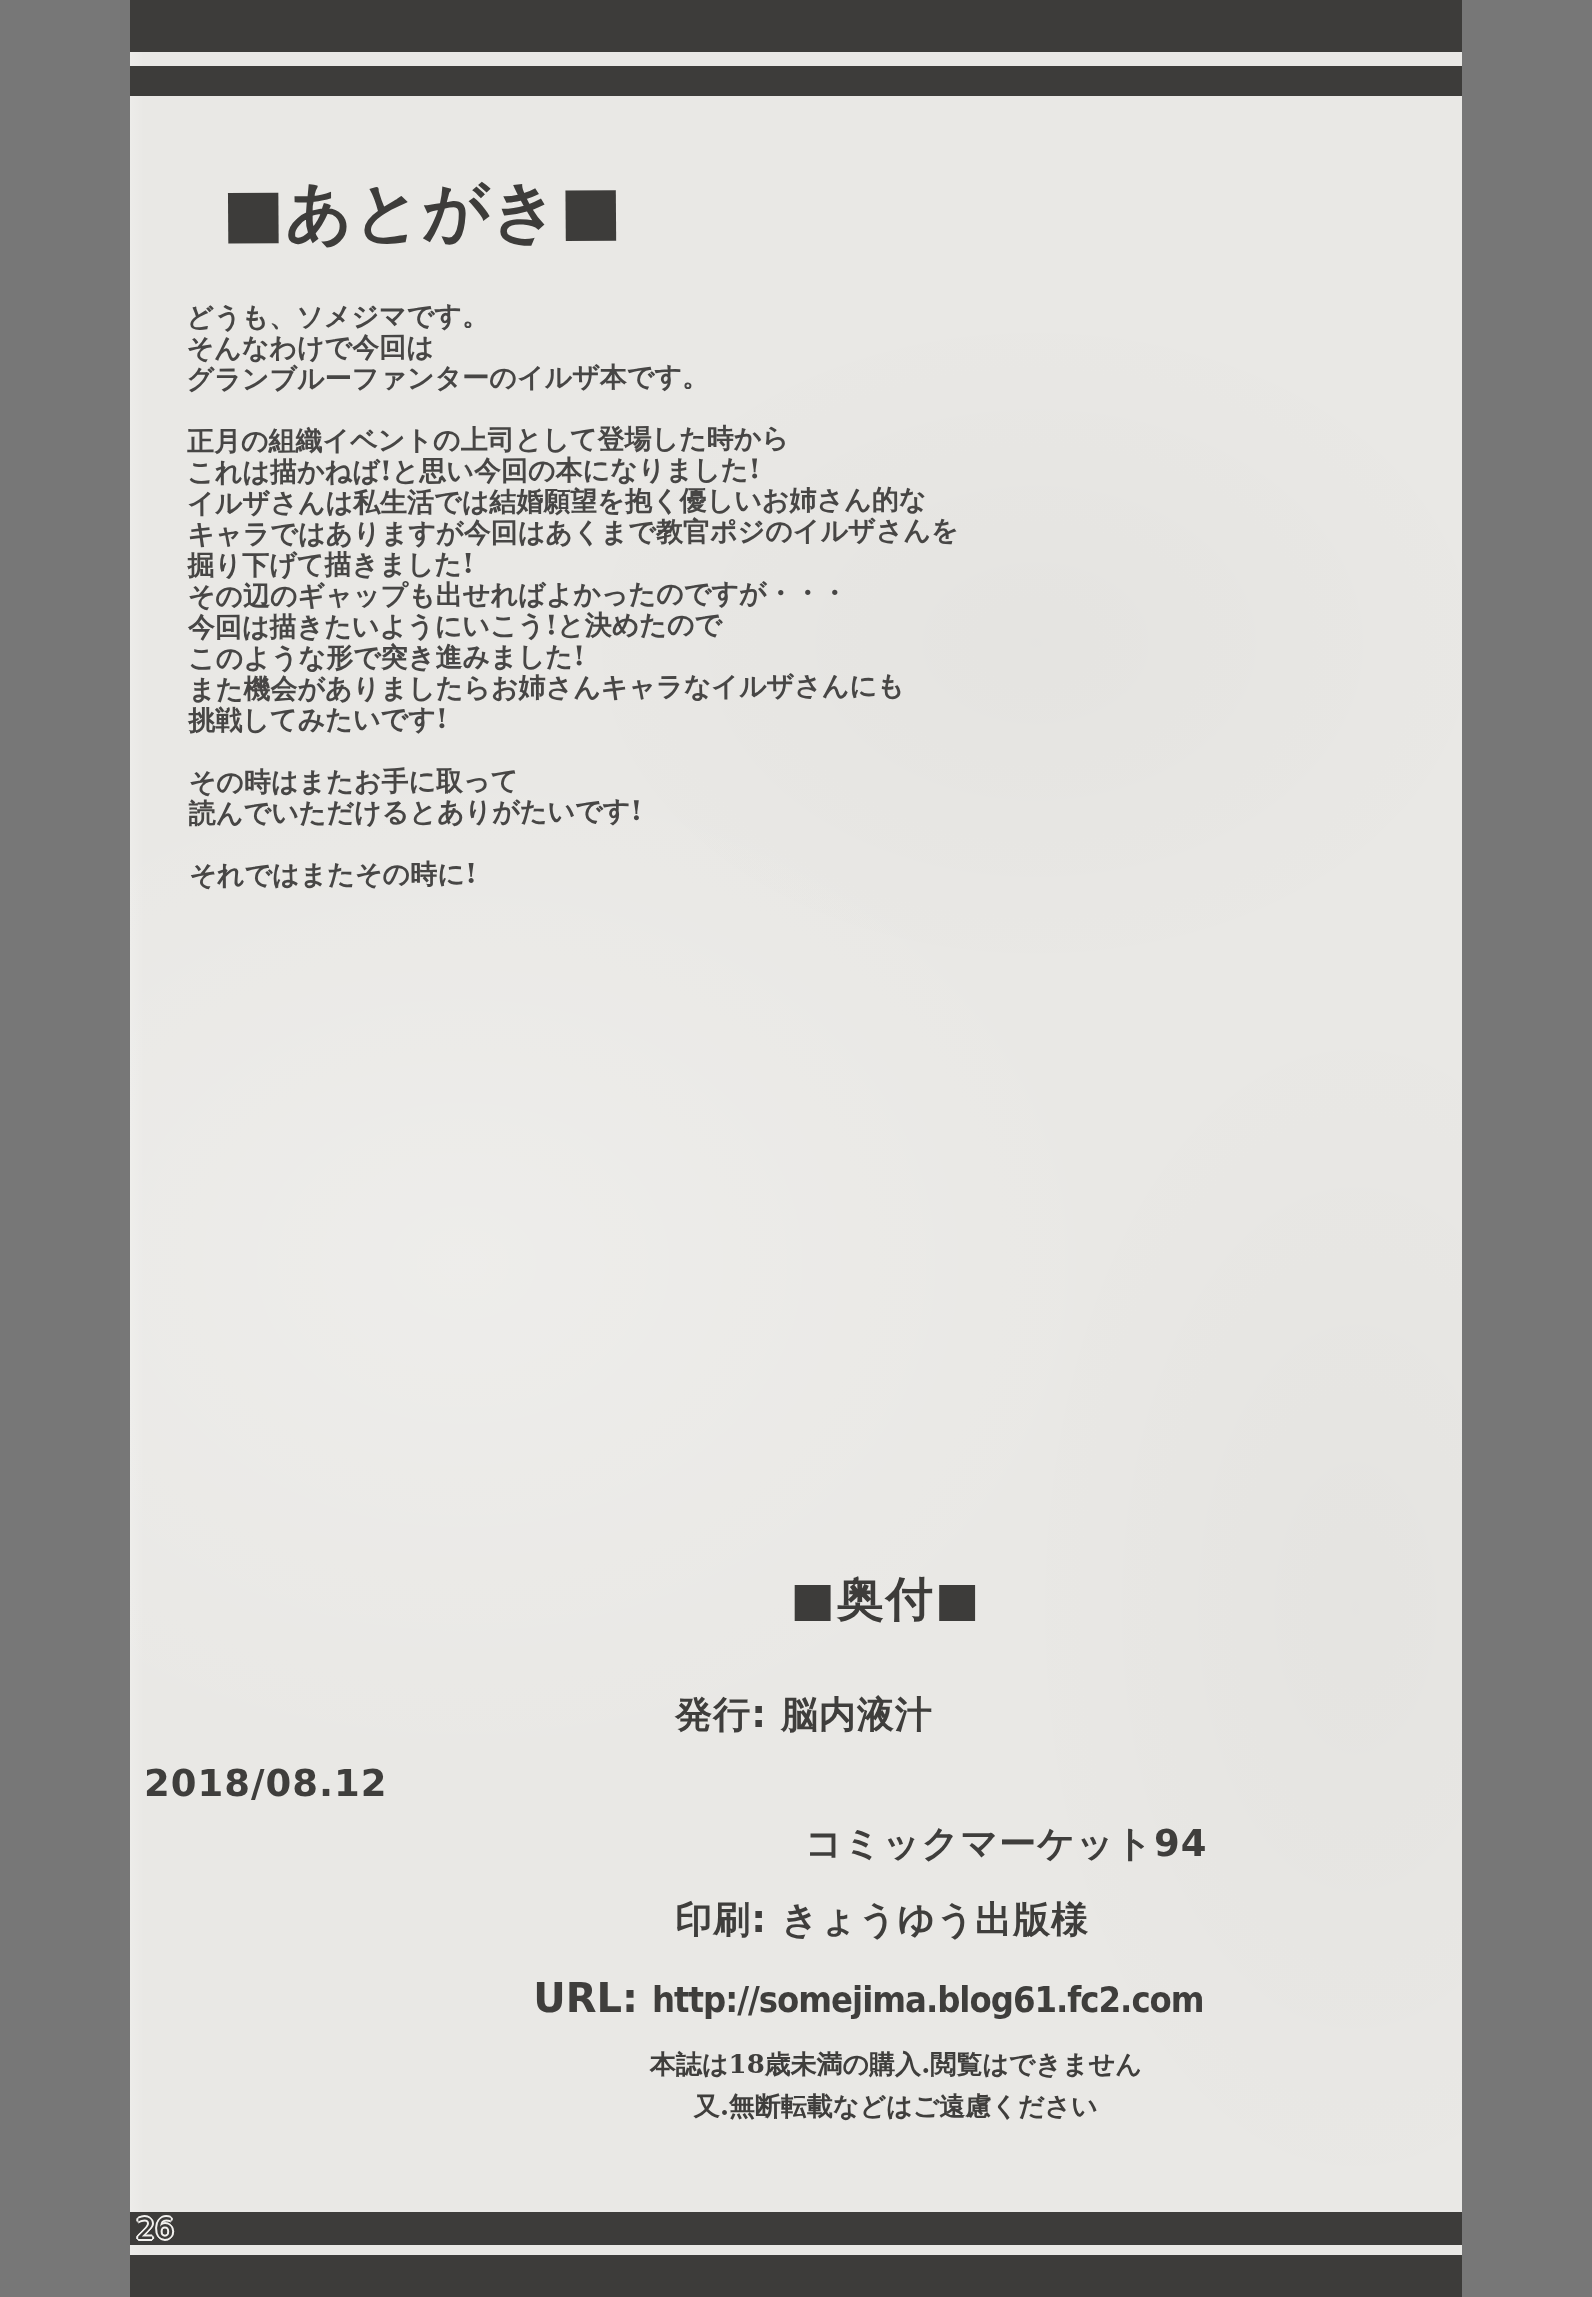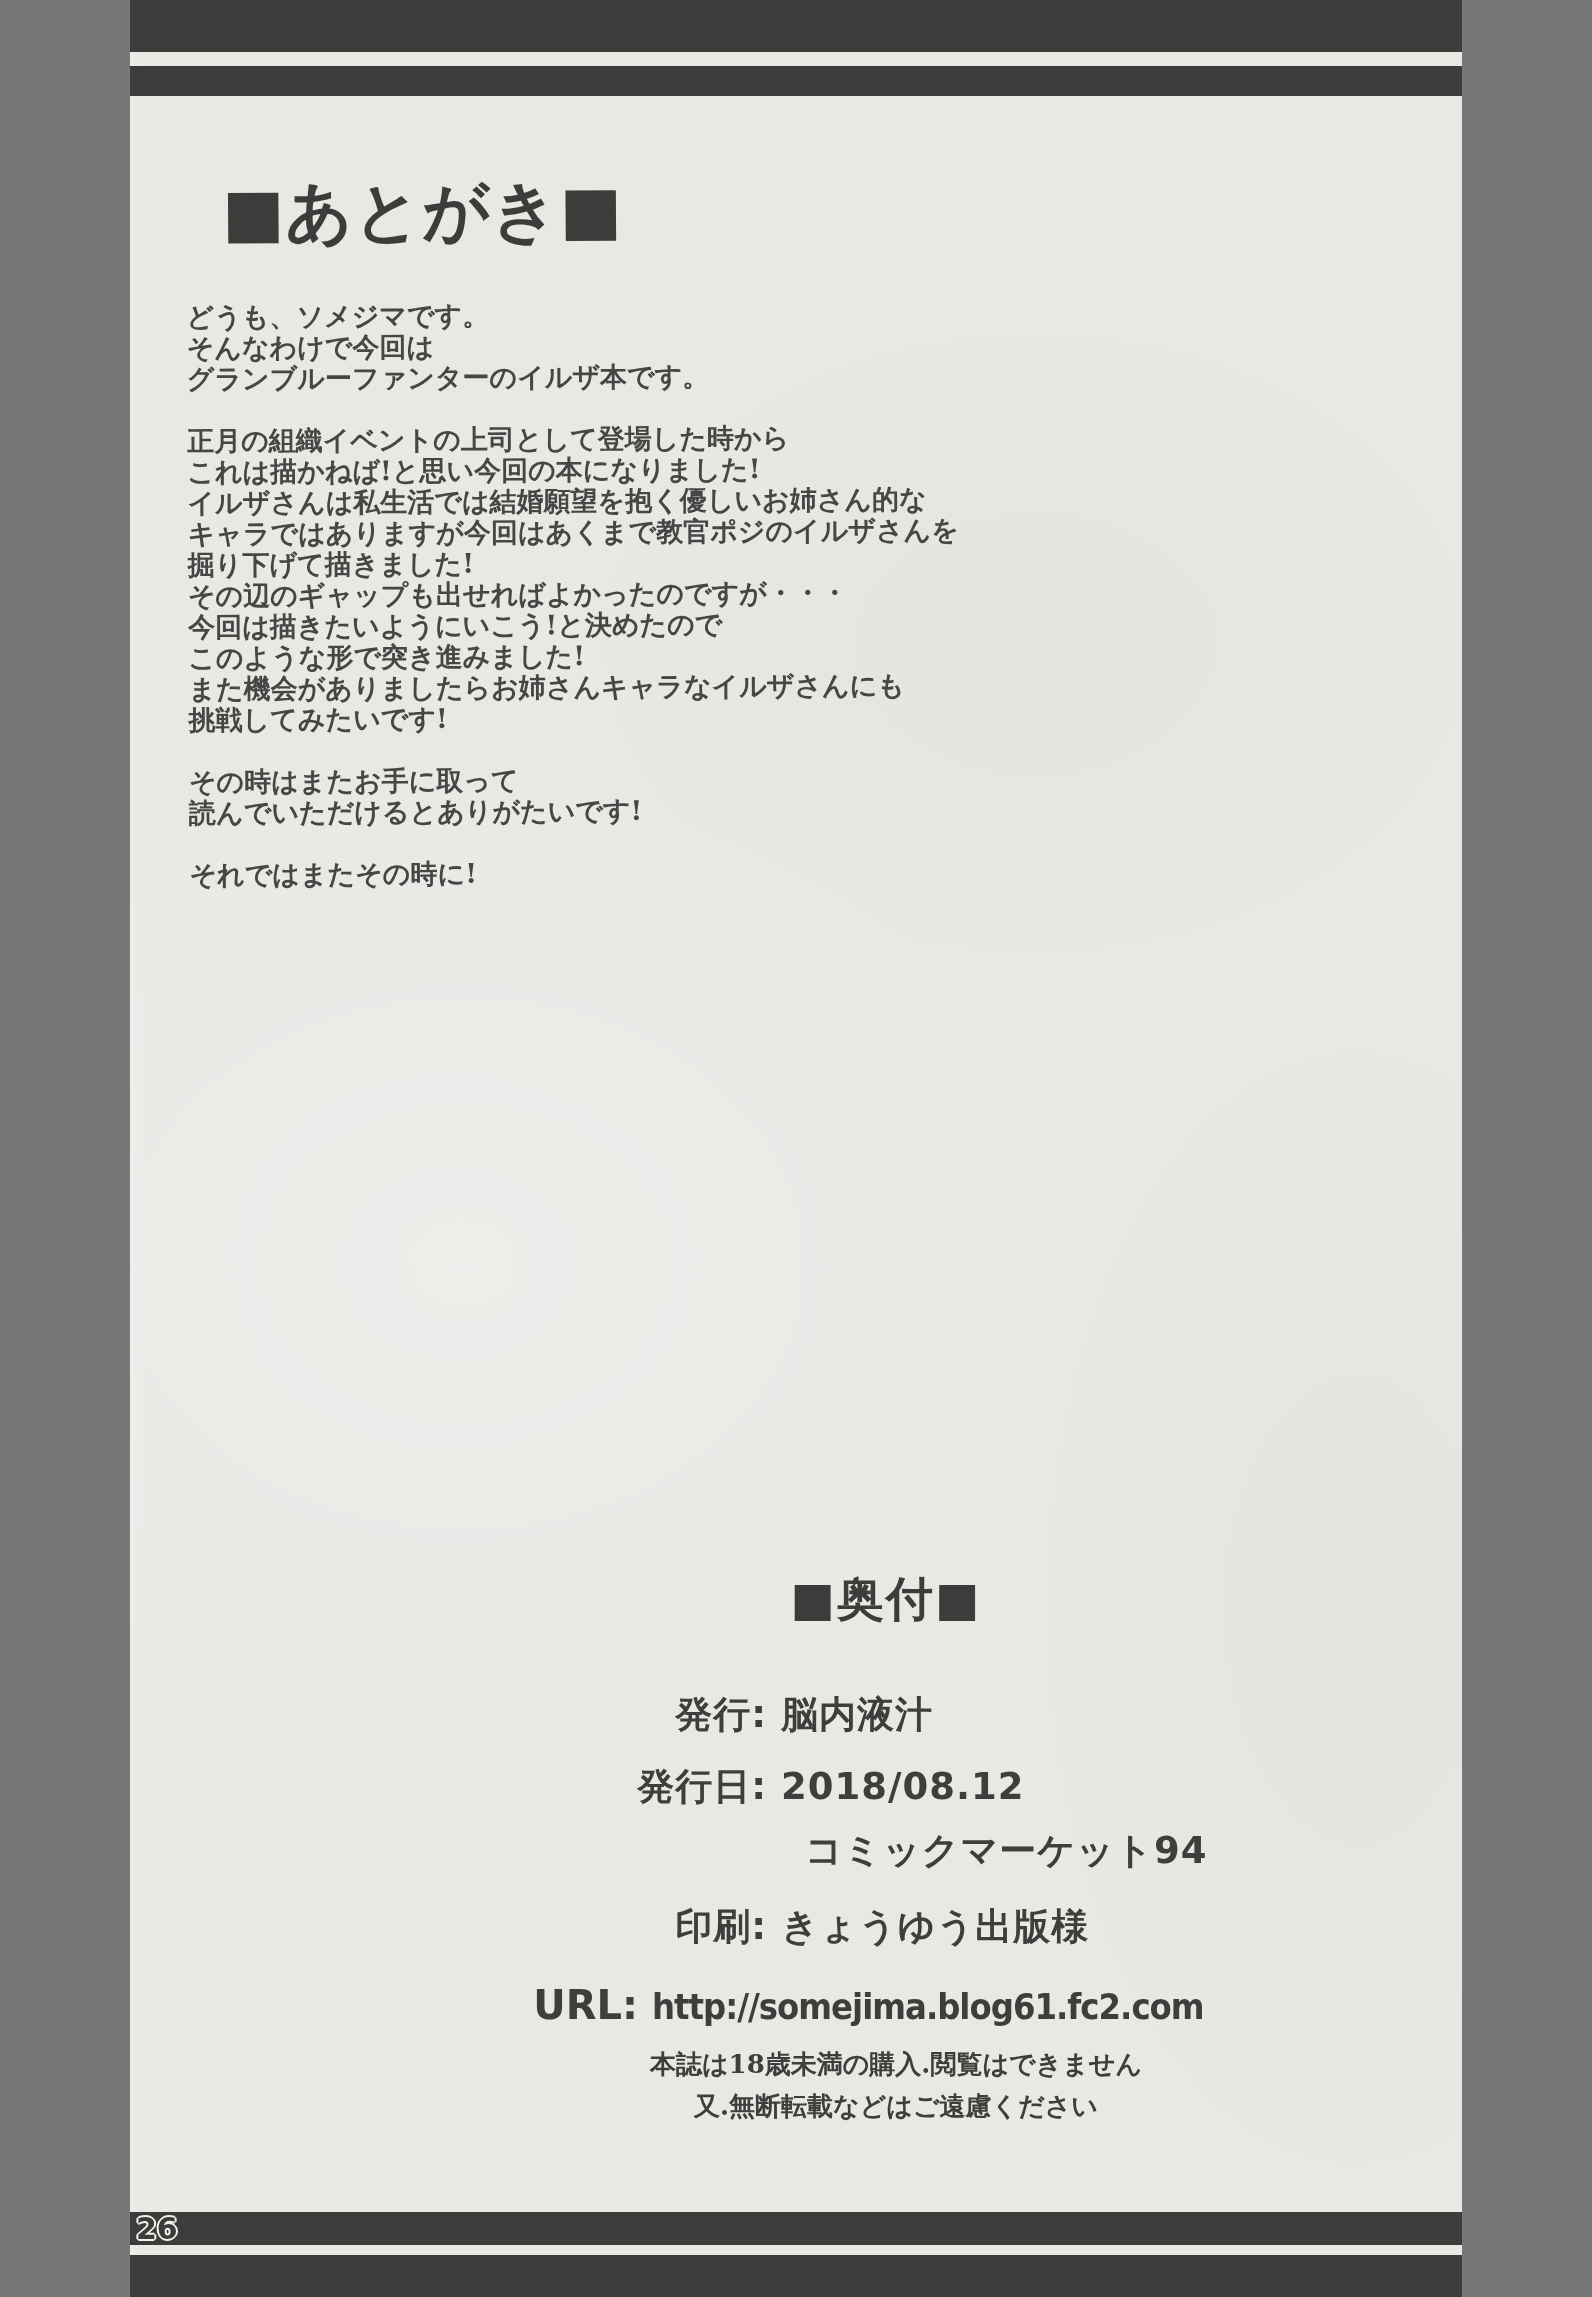--- a/index.html
+++ b/index.html
@@ -68,21 +68,21 @@
     position:absolute;left:0;top:2043px;width:1532px;
     text-align:center;
     font-weight:bold;color:#3f3e3c;
     font-size:26px;line-height:42px;
     font-family:"DejaVu Serif","Liberation Serif",serif;
   }
   .notice{white-space:nowrap;}
 
   .page-number{
     position:absolute;left:6px;top:-1px;
-    font-size:30px;font-weight:bold;
+    font-size:30px;font-weight:normal;
     color:#3d3c3a;
     text-shadow:
       -2px 0 #f2f1ee, 2px 0 #f2f1ee, 0 -2px #f2f1ee, 0 2px #f2f1ee,
       -1px -1px #f2f1ee, 1px -1px #f2f1ee, -1px 1px #f2f1ee, 1px 1px #f2f1ee;
     letter-spacing:0;
   }
 </style>
 </head>
 <body>
 
@@ -113,21 +113,20 @@
   </div>
 
   <div class="colophon-title">■奥付■</div>
 
   <div class="colophon-rows">
     <div class="crow crow-hakko">
       <span class="lbl">発行:</span>
       <span class="val">脳内液汁</span>
     </div>
     <div class="crow crow-hakkobi">
-      <span class="lbl">発行日:</span>
       <span class="val">2018/08.12</span>
     </div>
     <div class="crow crow-comiket">
       <span class="lbl"></span>
       <span class="val">コミックマーケット94</span>
     </div>
     <div class="crow crow-insatsu">
       <span class="lbl">印刷:</span>
       <span class="val">きょうゆう出版様</span>
     </div>

